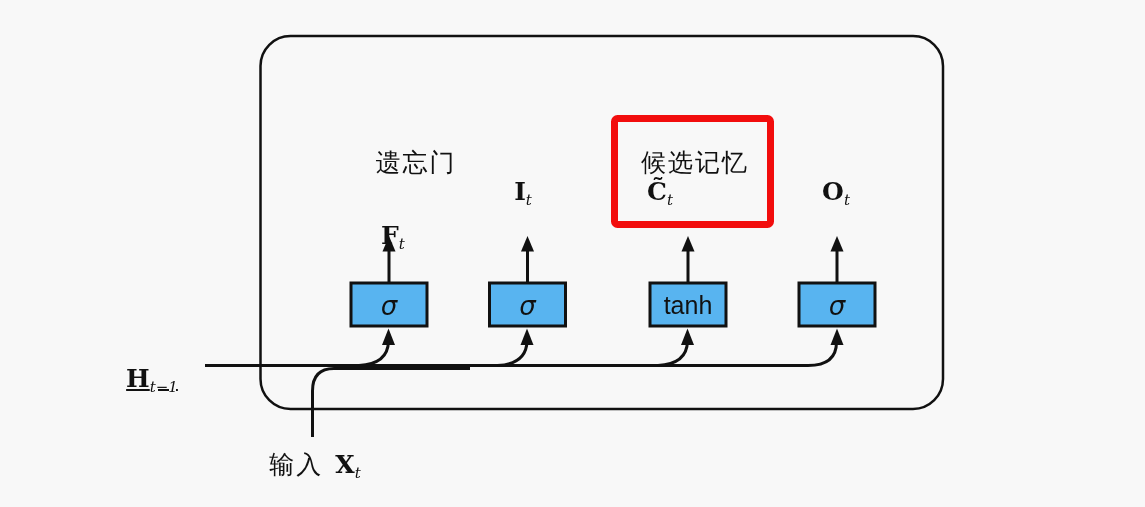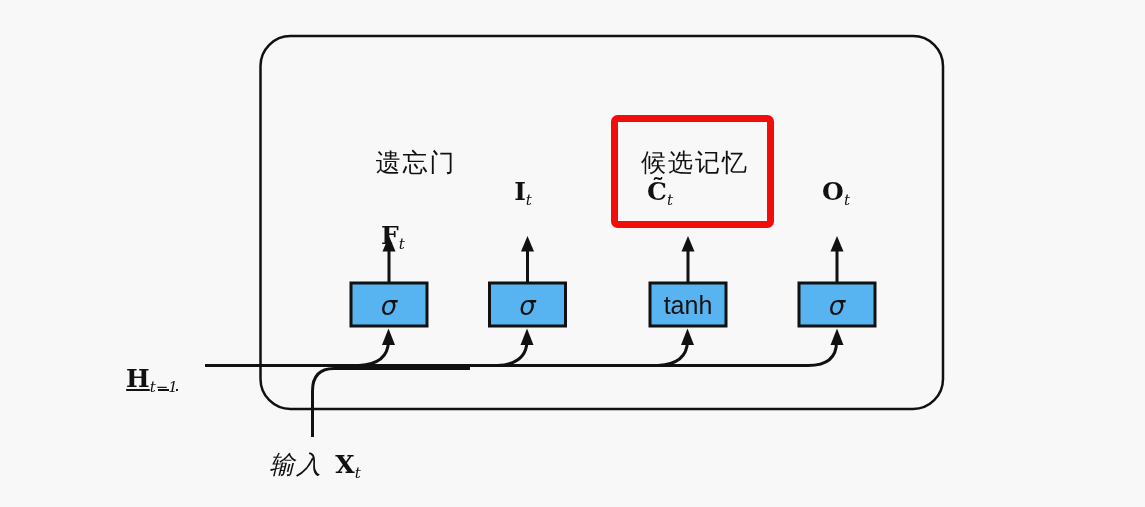--- a/index.html
+++ b/index.html
@@ -29,21 +29,21 @@
     letter-spacing: 0;
   }
   .formula sub {
     font-family: "DejaVu Serif", serif;
     font-weight: normal;
     font-style: italic;
     font-size: 15px;
     vertical-align: -5px;
     line-height: 0;
   }
-  .inline-cjk { font-size: 25px; letter-spacing: 2px; margin-right: 12px; font-style: italic; }
+  .inline-cjk { font-size: 25px; letter-spacing: 2px; margin-right: 12px; }
   .act-sigma {
     font-family: "DejaVu Sans", sans-serif;
     font-style: italic;
     font-size: 26px;
     fill: #111;
   }
   .act-tanh {
     font-family: "Liberation Sans", sans-serif;
     font-size: 25px;
     fill: #111;

